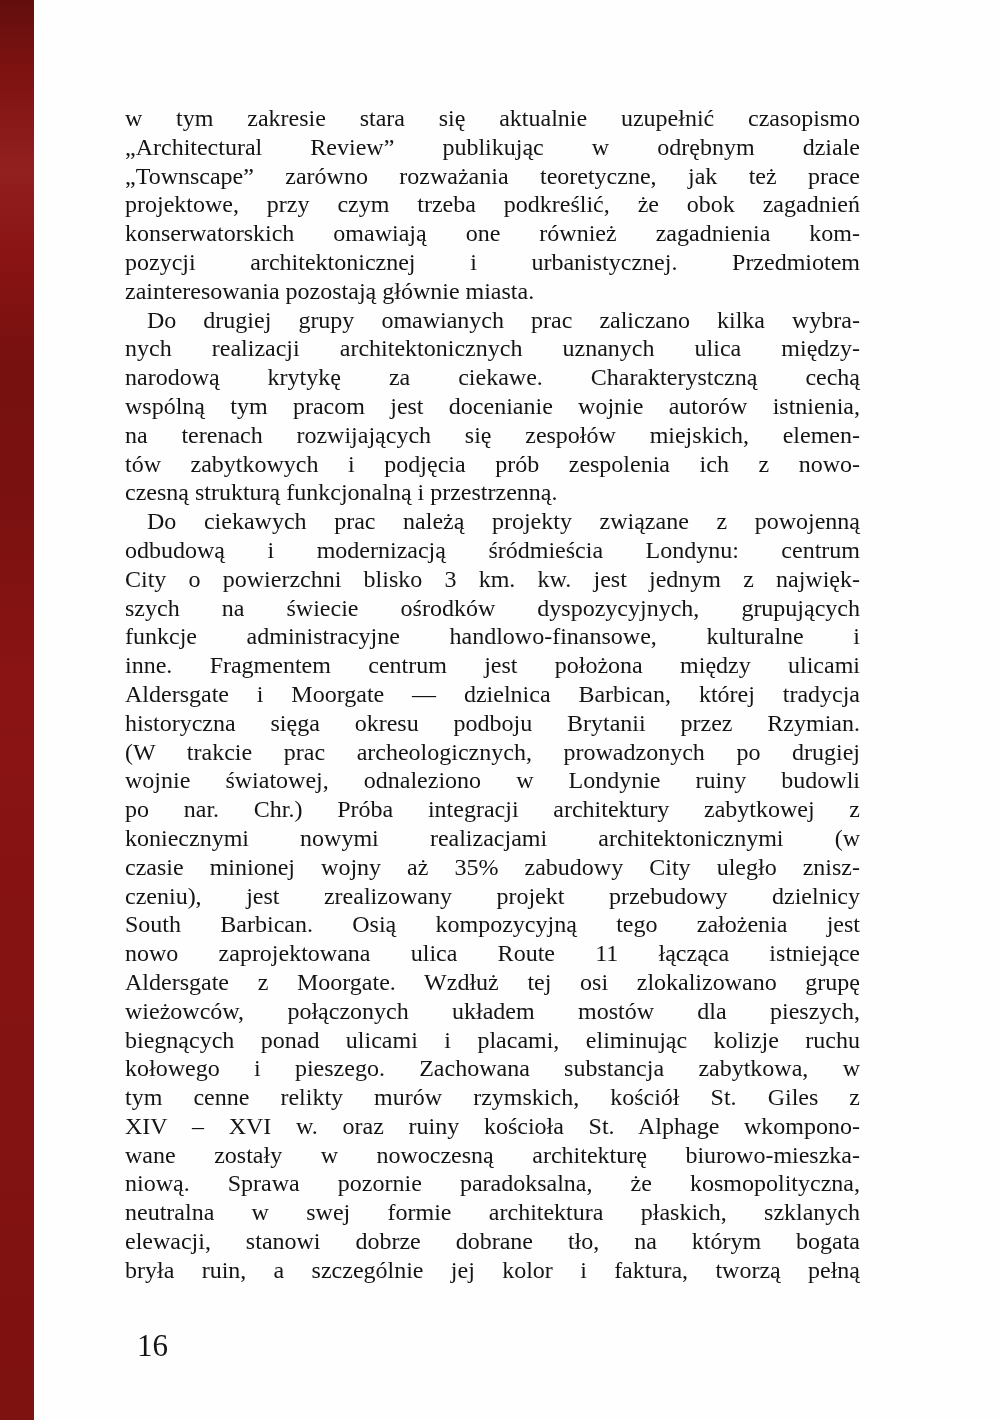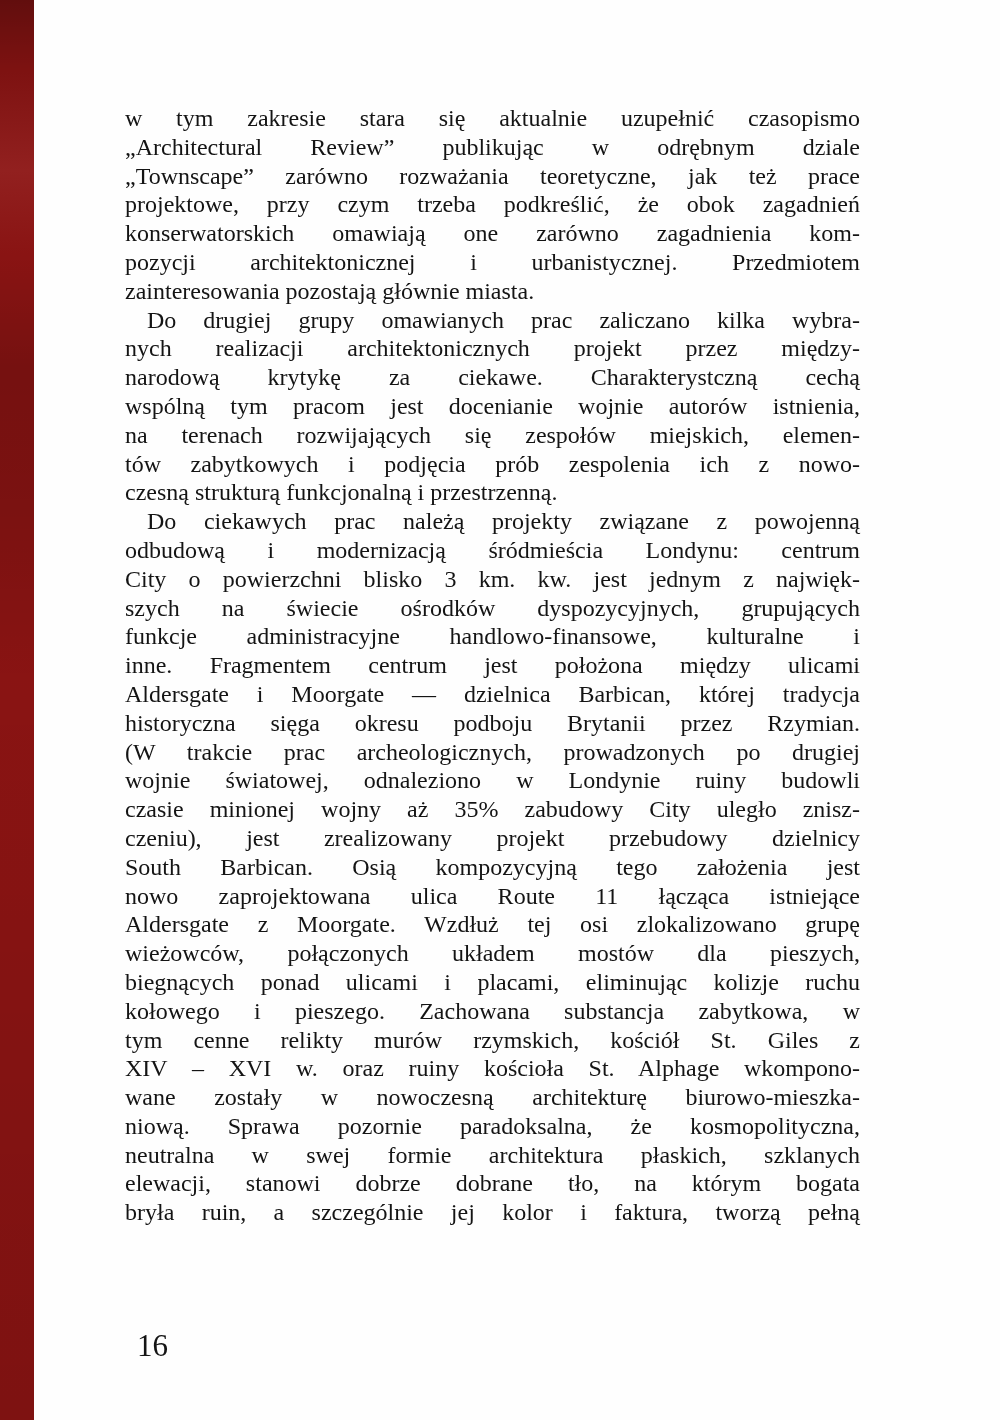--- a/index.html
+++ b/index.html
@@ -74,44 +74,46 @@
 <body>
 
 <div class="sheet" style="background: rgb(254, 254, 254);">
   <div class="binding"></div>
   <div class="textblock">
       <div class="para">
         <div class="line">w tym zakresie stara się aktualnie uzupełnić czasopismo</div>
         <div class="line">„Architectural Review” publikując w odrębnym dziale</div>
         <div class="line">„Townscape” zarówno rozważania teoretyczne, jak też prace</div>
         <div class="line">projektowe, przy czym trzeba podkreślić, że obok zagadnień</div>
-        <div class="line">konserwatorskich omawiają one zarówno zagadnienia kom-</div>
+        <div class="line">konserwatorskich omawiają one również zagadnienia kom-</div>
         <div class="line">pozycji architektonicznej i urbanistycznej. Przedmiotem</div>
         <div class="line plain-last">zainteresowania pozostają głównie miasta.</div>
       </div>
       <div class="para">
         <div class="line indent">Do drugiej grupy omawianych prac zaliczano kilka wybra-</div>
-        <div class="line">nych realizacji architektonicznych projekt przez między-</div>
+        <div class="line">nych realizacji architektonicznych uznanych ulica między-</div>
         <div class="line">narodową krytykę za ciekawe. Charakterystczną cechą</div>
         <div class="line">wspólną tym pracom jest docenianie wojnie autorów istnienia,</div>
         <div class="line">na terenach rozwijających się zespołów miejskich, elemen-</div>
         <div class="line">tów zabytkowych i podjęcia prób zespolenia ich z nowo-</div>
         <div class="line plain-last">czesną strukturą funkcjonalną i przestrzenną.</div>
       </div>
       <div class="para">
         <div class="line indent">Do ciekawych prac należą projekty związane z powojenną</div>
         <div class="line">odbudową i modernizacją śródmieścia Londynu: centrum</div>
         <div class="line">City o powierzchni blisko 3 km. kw. jest jednym z najwięk-</div>
         <div class="line">szych na świecie ośrodków dyspozycyjnych, grupujących</div>
         <div class="line">funkcje administracyjne handlowo-finansowe, kulturalne i</div>
         <div class="line">inne. Fragmentem centrum jest położona między ulicami</div>
         <div class="line">Aldersgate i Moorgate — dzielnica Barbican, której tradycja</div>
         <div class="line">historyczna sięga okresu podboju Brytanii przez Rzymian.</div>
         <div class="line">(W trakcie prac archeologicznych, prowadzonych po drugiej</div>
         <div class="line">wojnie światowej, odnaleziono w Londynie ruiny budowli</div>
+        <div class="line">po nar. Chr.) Próba integracji architektury zabytkowej z</div>
+        <div class="line">koniecznymi nowymi realizacjami architektonicznymi (w</div>
         <div class="line">czasie minionej wojny aż 35% zabudowy City uległo znisz-</div>
         <div class="line">czeniu), jest zrealizowany projekt przebudowy dzielnicy</div>
         <div class="line">South Barbican. Osią kompozycyjną tego założenia jest</div>
         <div class="line">nowo zaprojektowana ulica Route 11 łącząca istniejące</div>
         <div class="line">Aldersgate z Moorgate. Wzdłuż tej osi zlokalizowano grupę</div>
         <div class="line">wieżowców, połączonych układem mostów dla pieszych,</div>
         <div class="line">biegnących ponad ulicami i placami, eliminując kolizje ruchu</div>
         <div class="line">kołowego i pieszego. Zachowana substancja zabytkowa, w</div>
         <div class="line">tym cenne relikty murów rzymskich, kościół St. Giles z</div>
         <div class="line">XIV – XVI w. oraz ruiny kościoła St. Alphage wkompono-</div>

